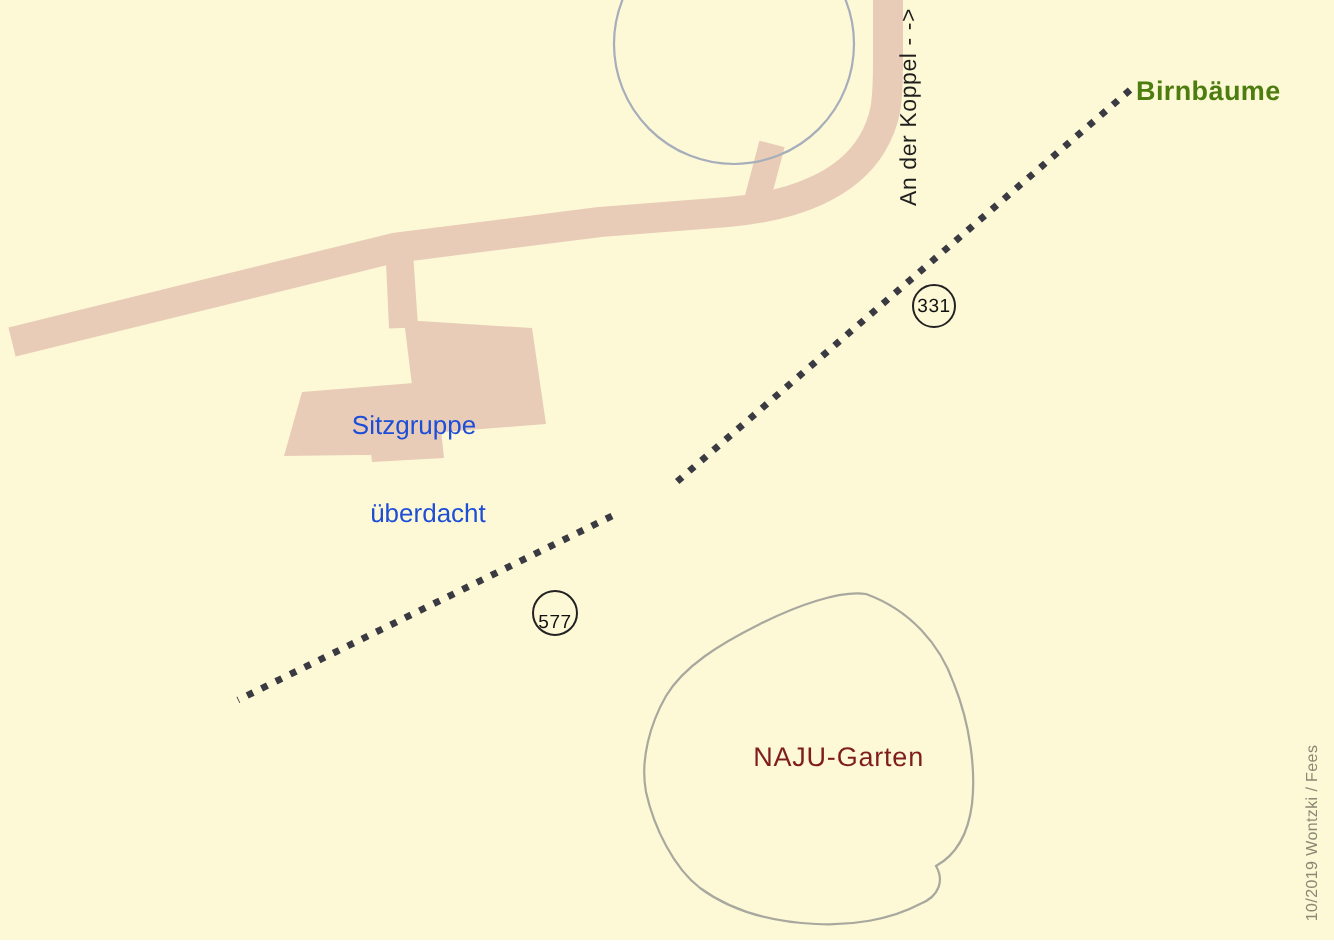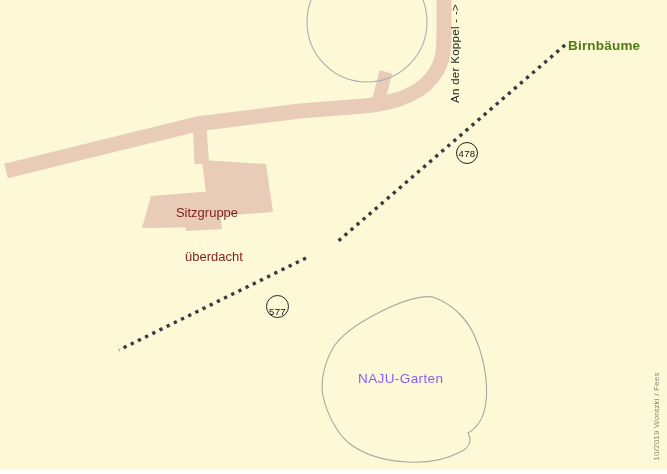--- a/index.html
+++ b/index.html
@@ -46,33 +46,33 @@
     transform: rotate(-90deg);
     color: #1f1f1f;
   }
   .shelter-label {
     left: 166px;
     top: 177px;
     width: 82px;
     font-size: 13px;
     line-height: 14.5px;
     text-align: center;
-    color: #7f1d1d;
+    color: #1d4ed8;
   }
   .shelter-label .line2 {
     transform: translateX(7px);
   }
   .garden-label {
     left: 358px;
     top: 371px;
     width: 104px;
     font-size: 13.5px;
     letter-spacing: 0.4px;
-    text-align: left;
-    color: #8b5cf6;
+    text-align: right;
+    color: #7f1d1d;
   }
   .marker {
     position: absolute;
     box-sizing: border-box;
     border: 1.4px solid #222222;
     border-radius: 50%;
     display: flex;
     align-items: center;
     justify-content: center;
     font-size: 9.5px;
@@ -144,21 +144,21 @@
   <div class="label street-label">An der Koppel - -&gt;</div>
 
   <div class="label shelter-label">
     <div>Sitzgruppe</div>
     <div class="line2">überdacht</div>
   </div>
 
   <div class="label garden-label">NAJU-Garten</div>
 
   <div class="marker" id="marker-576">
-    <span>478</span>
+    <span>331</span>
   </div>
   <div class="marker" id="marker-577">
     <span>577</span>
   </div>
 
   <div class="label credit-label">10/2019 Wontzki / Fees</div>
 
 </div>
 
 </body></html>

